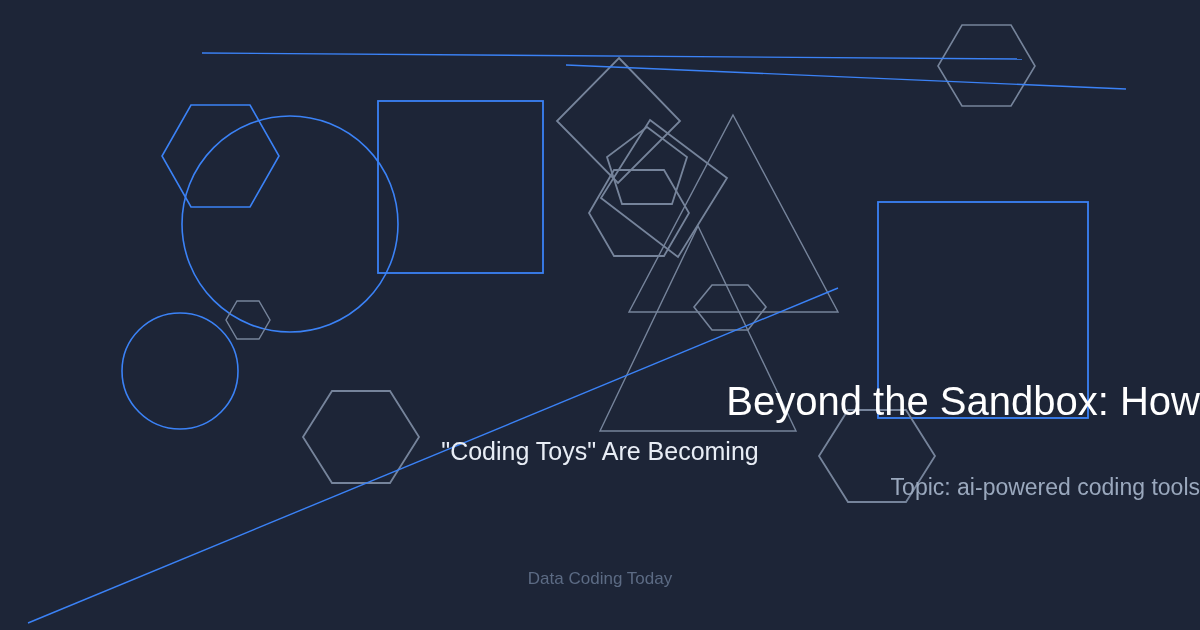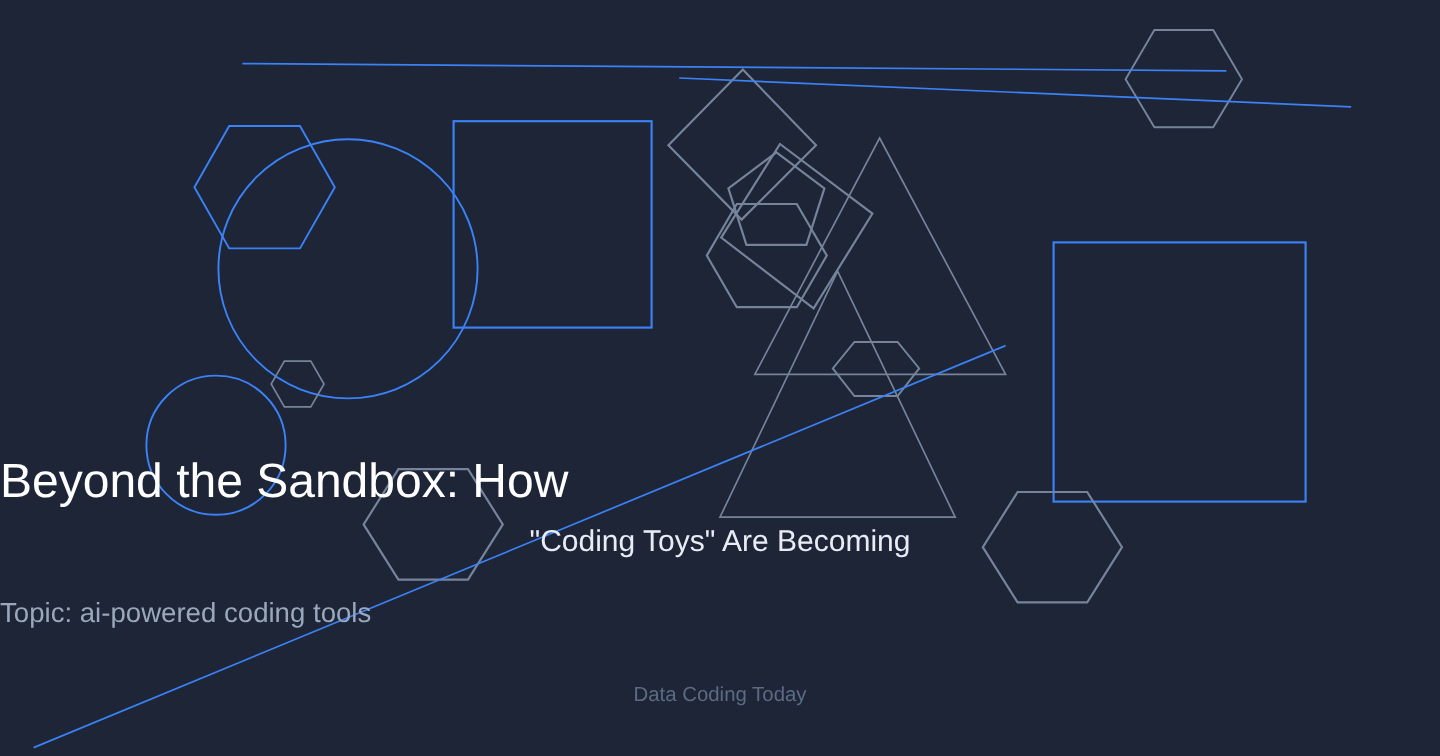--- a/index.html
+++ b/index.html
@@ -27,21 +27,21 @@
     display: flex;
     flex-direction: column;
     align-items: center;
     pointer-events: none;
   }
   .title {
     position: absolute;
     left: 0;
     right: 0;
     top: 378px;
-    text-align: left;
+    text-align: right;
     color: #ffffff;
     font-size: 40px;
     line-height: 46px;
     letter-spacing: 0px;
     font-weight: 400;
     white-space: pre;
   }
   .subtitle {
     position: absolute;
     left: 0;
@@ -51,22 +51,22 @@
     color: #e8edf5;
     font-size: 25px;
     line-height: 30px;
     font-weight: 400;
     white-space: pre;
   }
   .topic {
     position: absolute;
     left: 0;
     right: 0;
-    top: 496px;
-    text-align: left;
+    top: 473px;
+    text-align: right;
     color: #9aa8bd;
     font-size: 23px;
     line-height: 28px;
     font-weight: 400;
     white-space: pre;
   }
   .footer {
     position: absolute;
     left: 0;
     right: 0;

